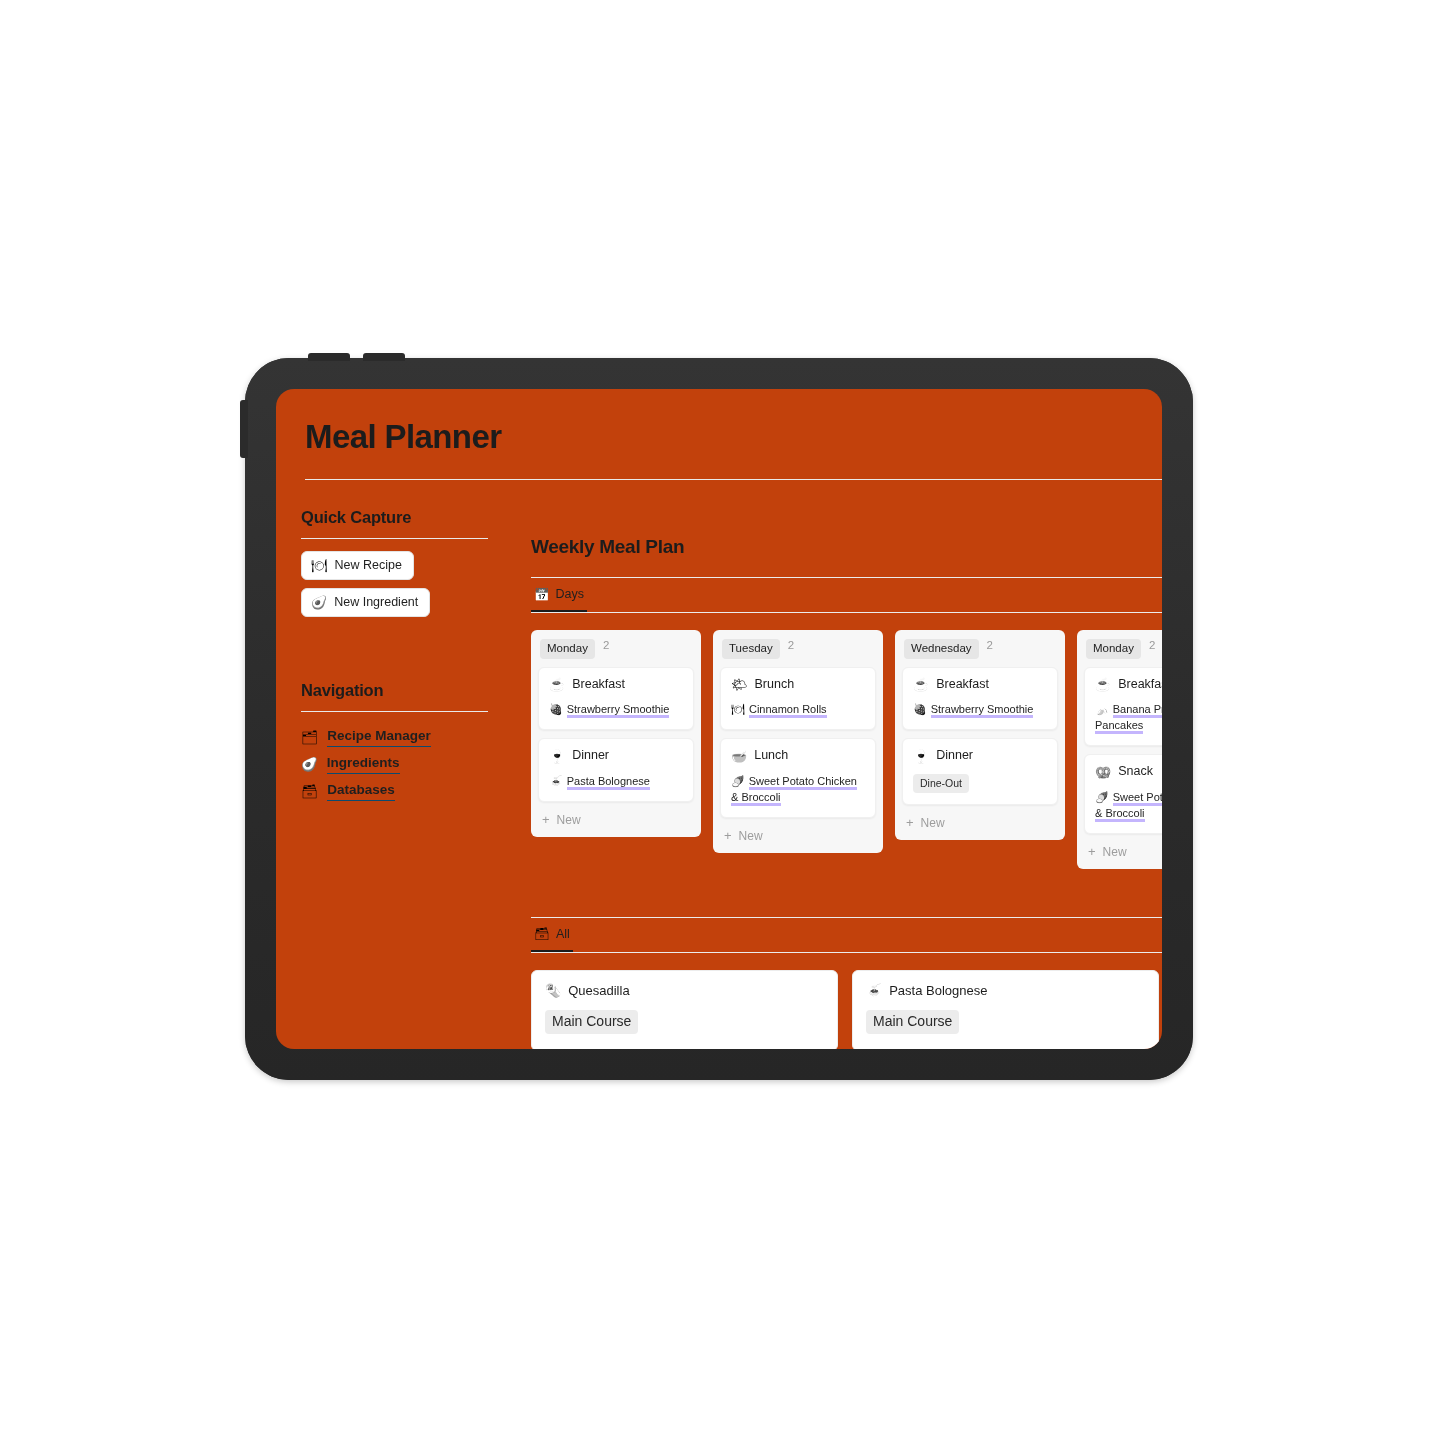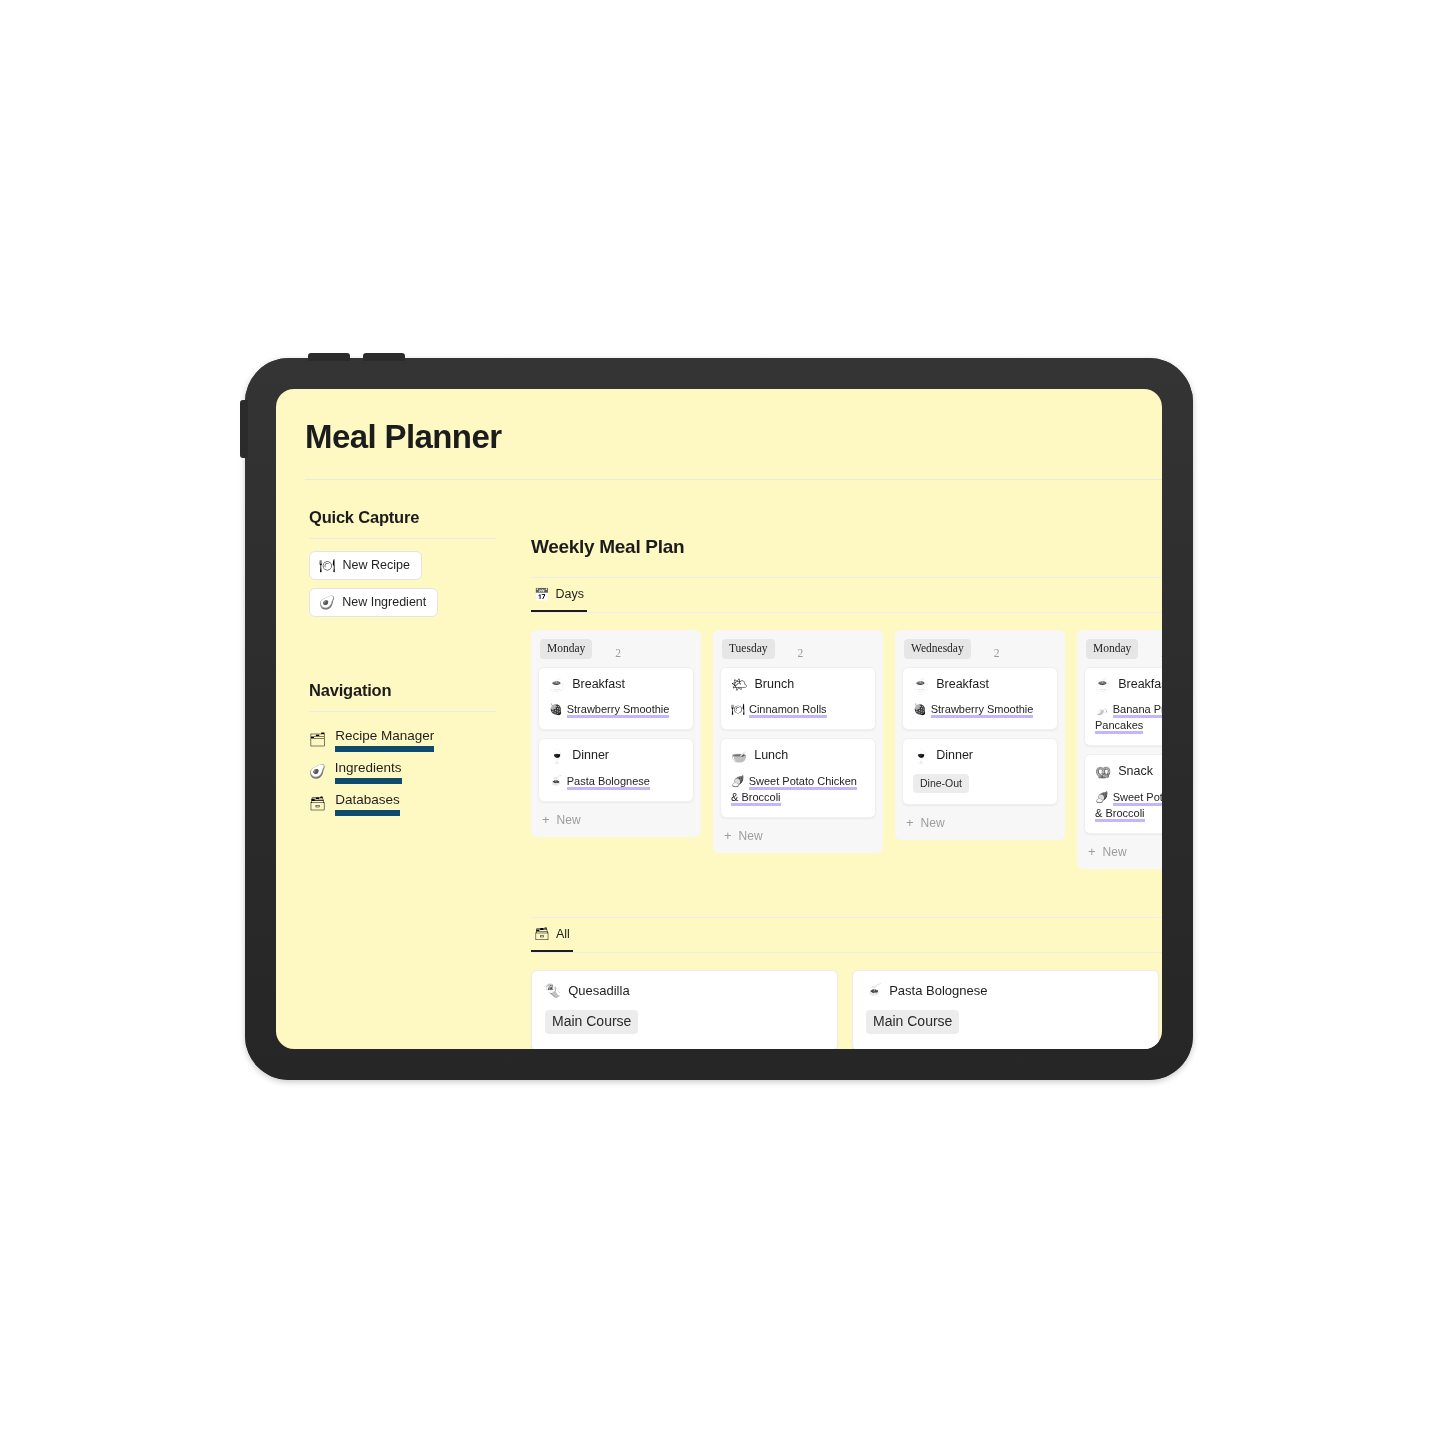--- a/index.html
+++ b/index.html
@@ -56,21 +56,21 @@
     border-radius: 3px 0 0 3px;
   }
 
   
   .screen {
     position: absolute;
     left: 31px;
     top: 31px;
     width: 886px;
     height: 660px;
-    background: #fef9c3;
+    background: #c2410c;
     border-radius: 18px;
     overflow: hidden;
   }
   .screen-content {
     position: absolute;
     inset: 0;
     overflow: hidden;
   }
 
   
@@ -92,21 +92,21 @@
 
   
   .body-cols {
     display: flex;
     align-items: flex-start;
     padding-top: 28px;
   }
   .sidebar {
     width: 228px;
     flex: 0 0 228px;
-    padding-left: 33px;
+    padding-left: 25px;
     box-sizing: border-box;
   }
   .main {
     flex: 1 1 auto;
     padding-left: 27px;
     padding-right: 0;
     min-width: 0;
     margin-top: 28px;
   }
 
@@ -146,22 +146,23 @@
     align-items: center;
     gap: 9px;
     font-size: 13.5px;
     color: #1f1f1f;
     padding: 4px 0;
     cursor: pointer;
     line-height: 1.25;
   }
   .nav-item .emo { font-size: 13.5px; line-height: 1; filter: grayscale(1) contrast(1.35); }
   .nav-item .lbl {
-    border-bottom: 6px solid #0c4a6e;
+    border-bottom: 1px solid #0c4a6e;
     padding-bottom: 1px;
+    font-weight: bold;
   }
 
   
   .section-title {
     font-size: 19px;
     font-weight: 700;
     color: #1c1c1c;
     letter-spacing: -0.3px;
   }
   .section-rule {
@@ -200,24 +201,23 @@
   .day-col {
     width: 170px;
     flex: 0 0 170px;
     background: #f7f7f7;
     border-radius: 6px;
     padding: 7px 7px 8px 7px;
     box-sizing: border-box;
   }
   .day-head {
     display: flex;
-    align-items: flex-end;
-    gap: 23px;
+    align-items: flex-start;
+    gap: 8px;
     padding: 2px 2px 8px 2px;
-    font-family: Liberation Serif, serif;
   }
   .day-chip {
     background: #e6e6e6;
     border-radius: 4px;
     font-size: 11.5px;
     color: #232323;
     padding: 2px 7px;
     line-height: 1.35;
   }
   .day-count {

